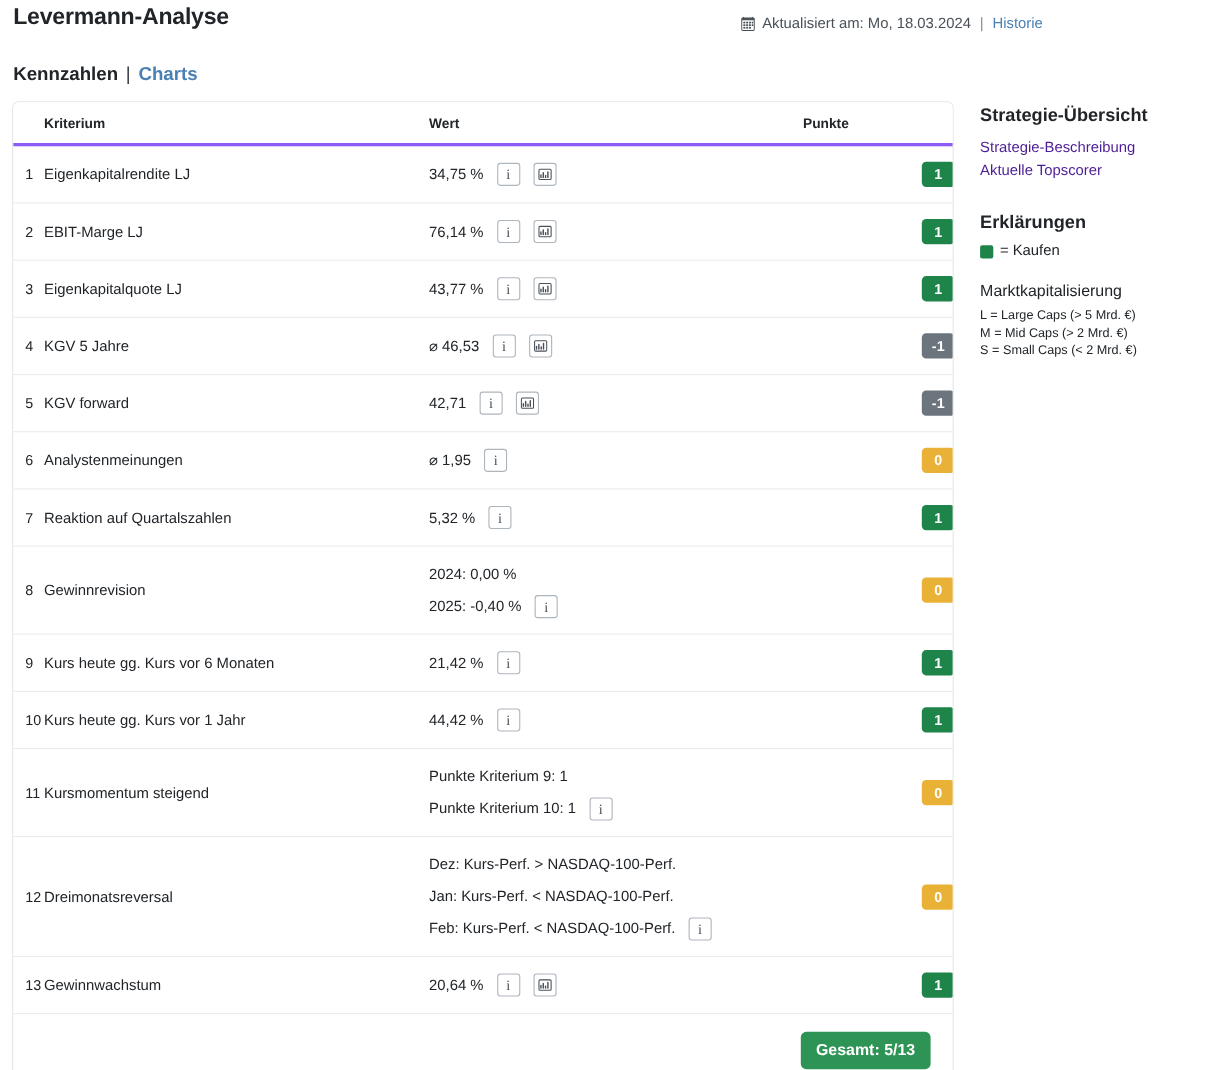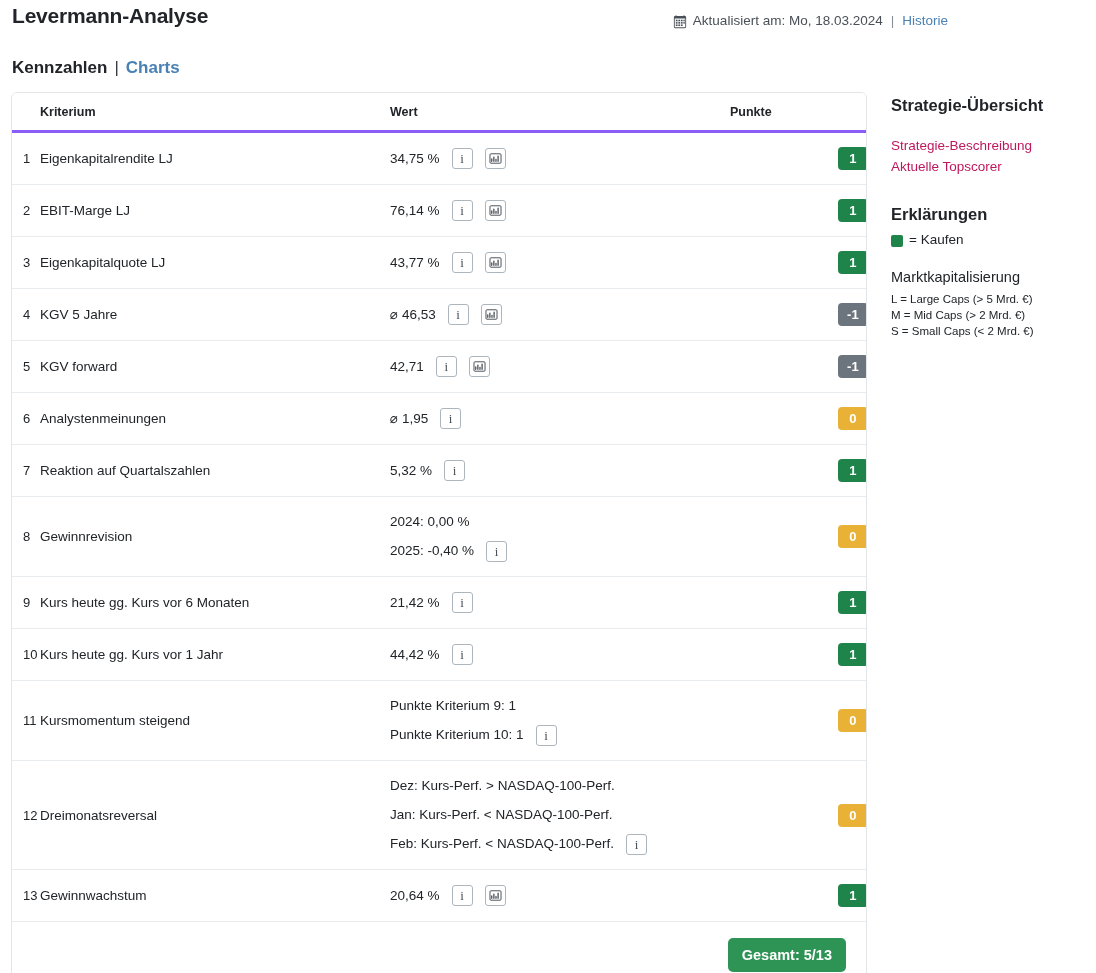--- a/index.html
+++ b/index.html
@@ -111,23 +111,23 @@
   }
   .total-btn {
     display: inline-flex; align-items: center; justify-content: center;
     background: #2e9455; color: #fff;
     font-size: 14.5px; font-weight: 700;
     padding: 9px 14px; border-radius: 5px; border: none; cursor: pointer;
   }
 
   
   .sidebar { position: absolute; left: 891px; top: 96px; width: 200px; }
-  .sb-h { font-size: 16.5px; font-weight: 700; color: #212529; margin: 0 0 20px 0; }
+  .sb-h { font-size: 16.5px; font-weight: 700; color: #212529; margin: 0 0 8px 0; }
   .sb-h2 { font-size: 16.5px; font-weight: 700; color: #212529; margin: 28px 0 8px 0; }
-  .sb-link { display: block; font-size: 13.5px; color: #be185d; text-decoration: none; line-height: 21px; }
+  .sb-link { display: block; font-size: 13.5px; color: #4c1d95; text-decoration: none; line-height: 21px; }
   .legend-row { display: flex; align-items: flex-end; gap: 6px; font-size: 13.5px; color: #212529; margin-top: 3px; }
   .legend-sq { width: 12px; height: 12px; border-radius: 2px; background: #1e8449; display: inline-block; }
   .sb-note { font-size: 11.5px; color: #212529; line-height: 16px; margin-top: 7px; }
   .sb-sub { font-size: 14.5px; color: #212529; margin: 22px 0 6px 0; }
   .sb-small { font-size: 11.5px; color: #212529; line-height: 16px; }
 </style>
 </head>
 <body>
 
 <div class="page">

